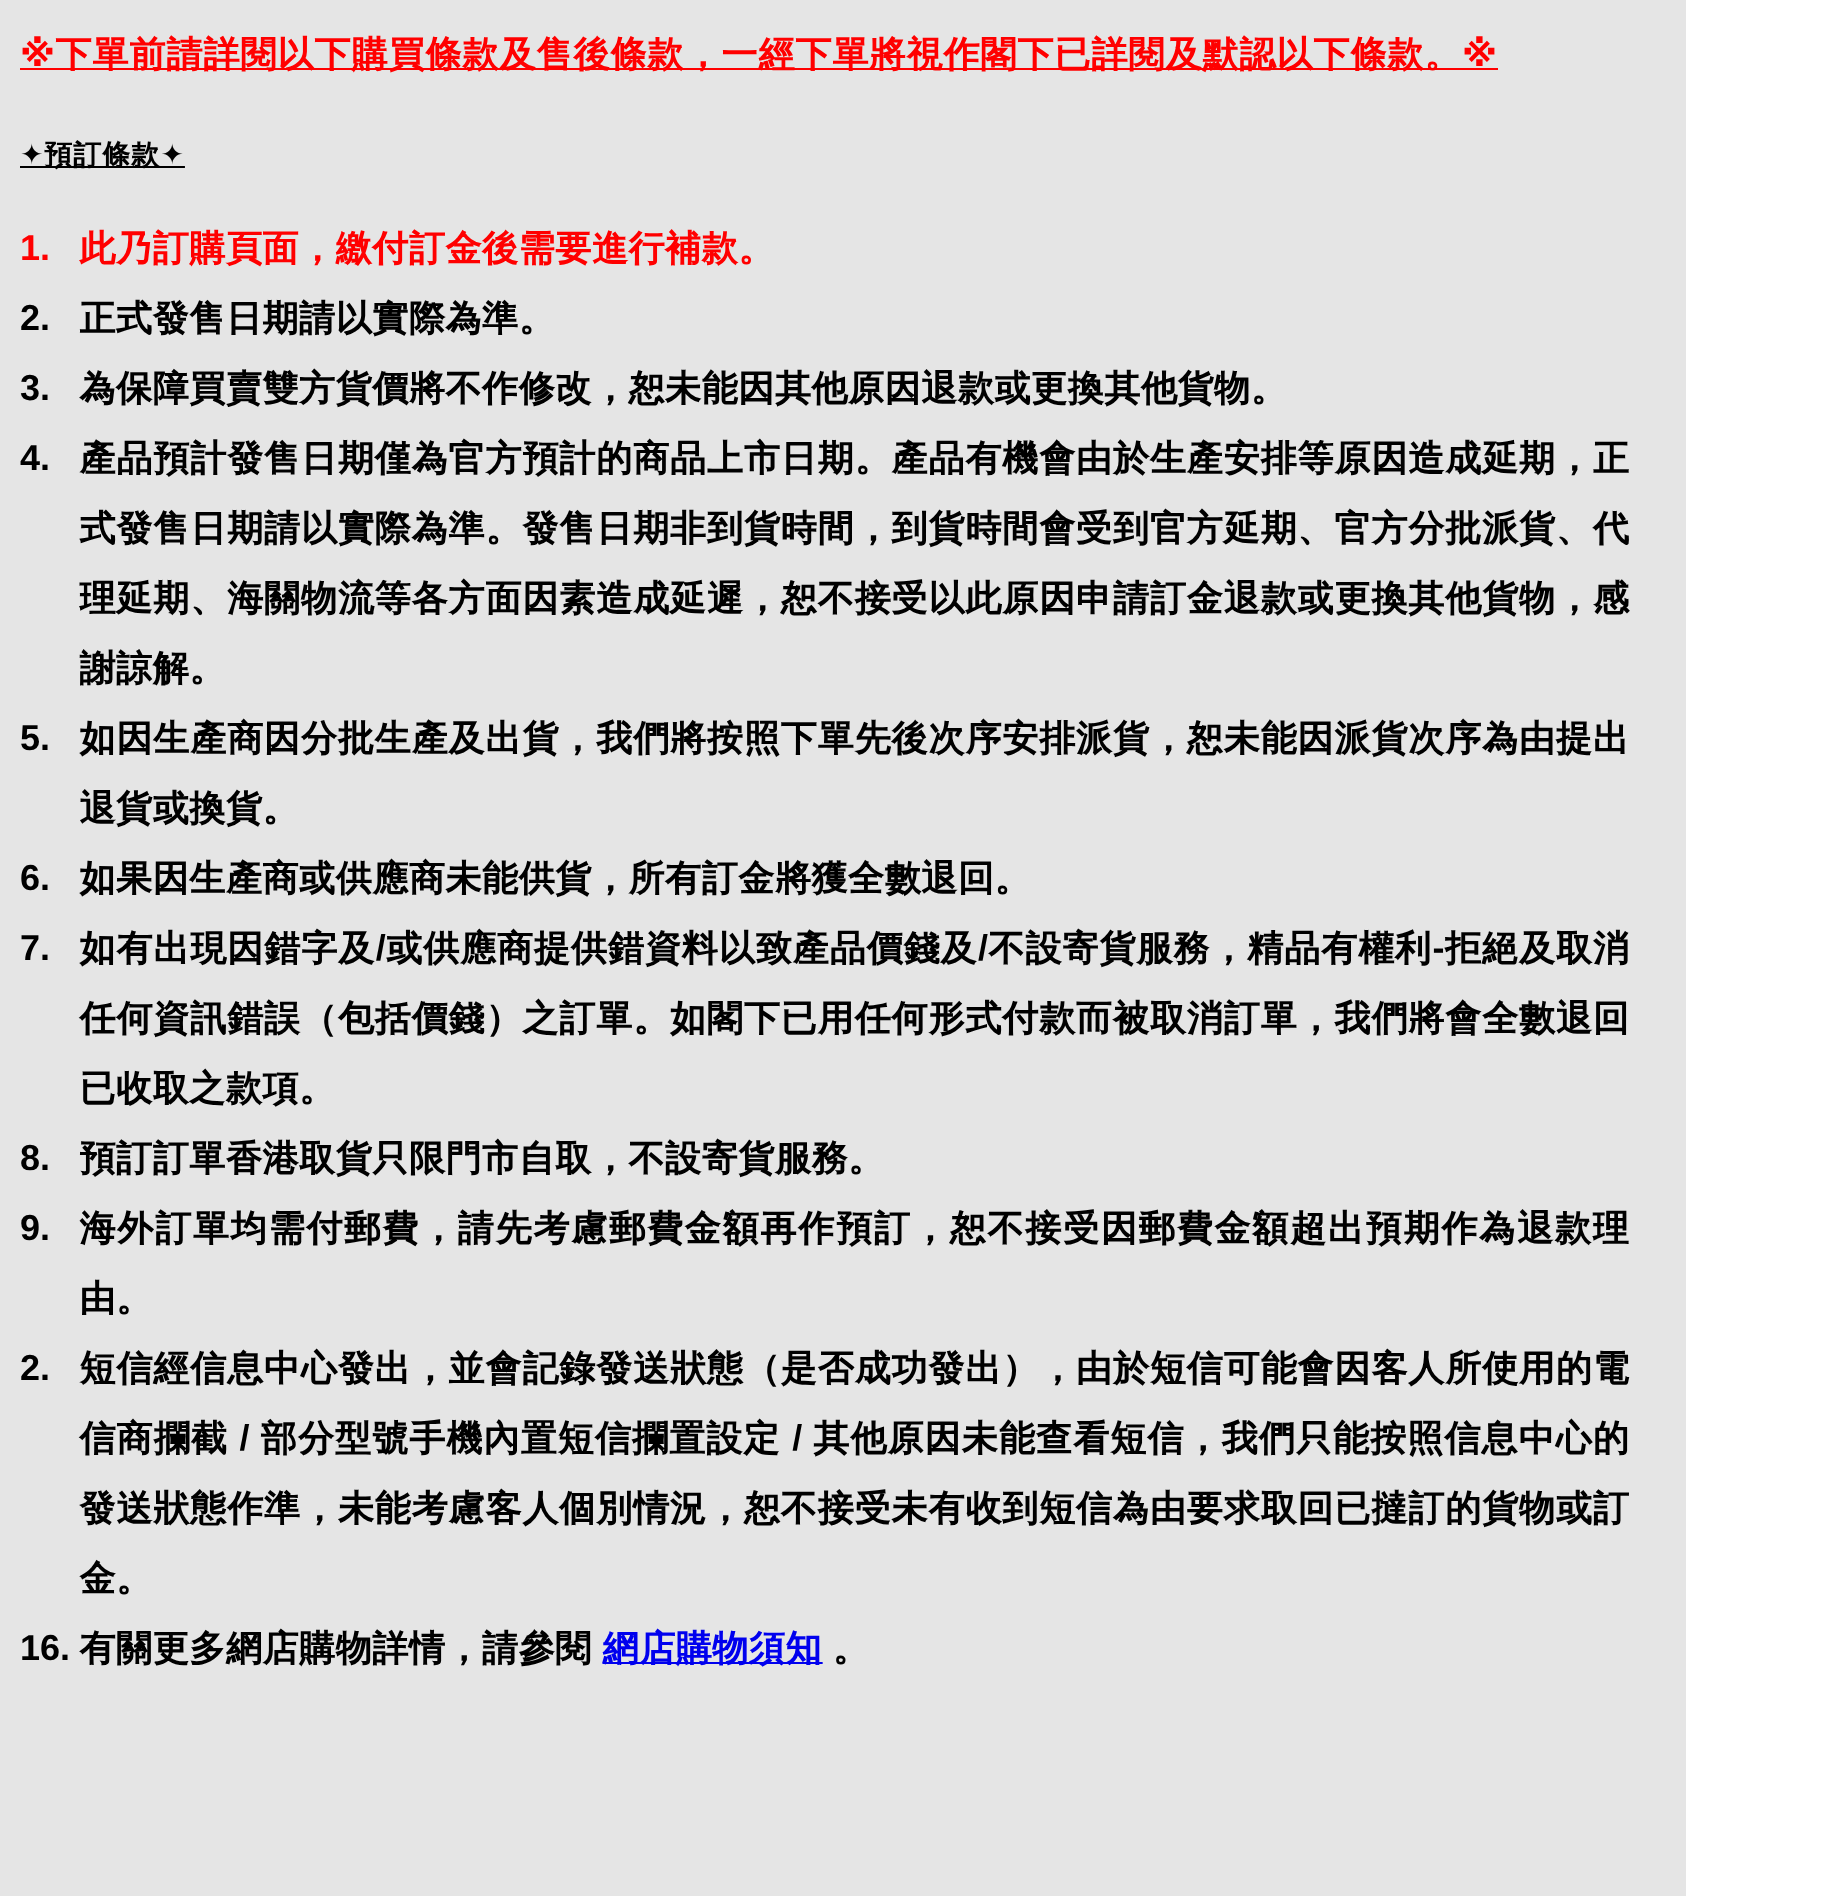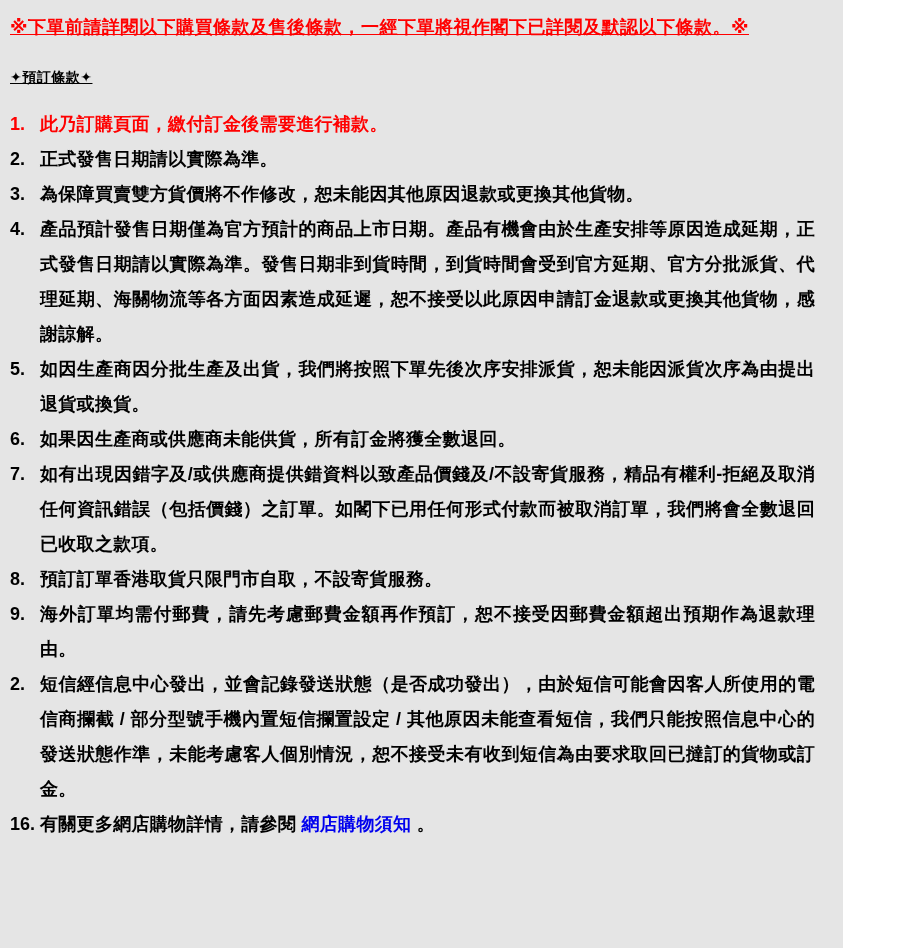--- a/index.html
+++ b/index.html
@@ -50,20 +50,21 @@
     letter-spacing: 0.3px;
   }
   .term-item.red { color: #ff0000; }
   .seg-normal { color: inherit; margin-top: 11px; }
   .seg-red-underline {
     color: #ff0000;
     text-decoration: underline;
   }
   .seg-link {
     color: #0000ee;
+    text-decoration: underline;
     cursor: pointer;
   }
 </style>
 </head>
 <body>
 
 <div class="page">
   <div class="header-notice">※下單前請詳閱以下購買條款及售後條款，一經下單將視作閣下已詳閱及默認以下條款。※</div>
 
   <div class="section-title">✦預訂條款✦</div>

